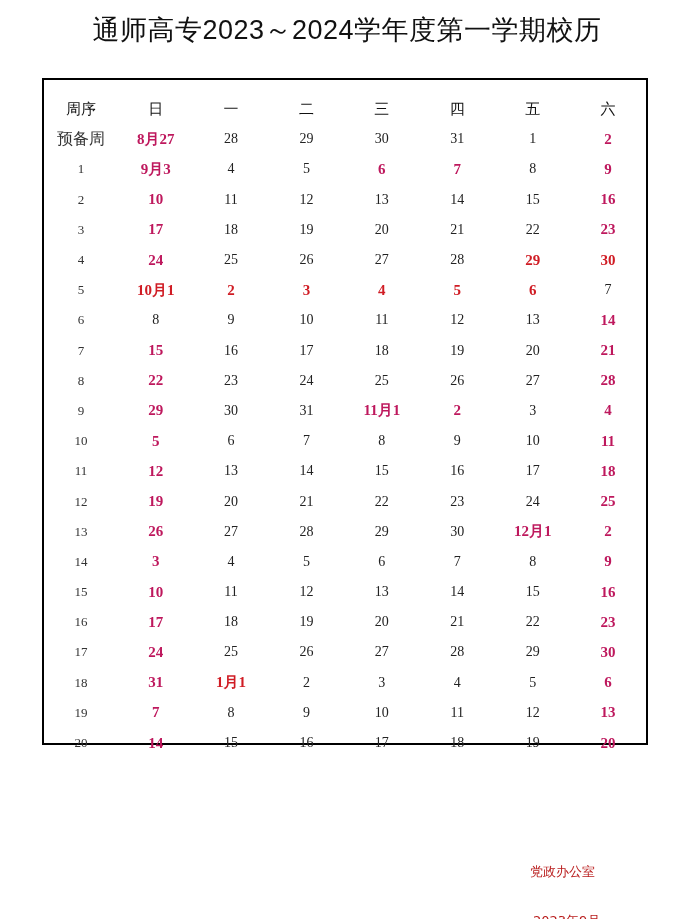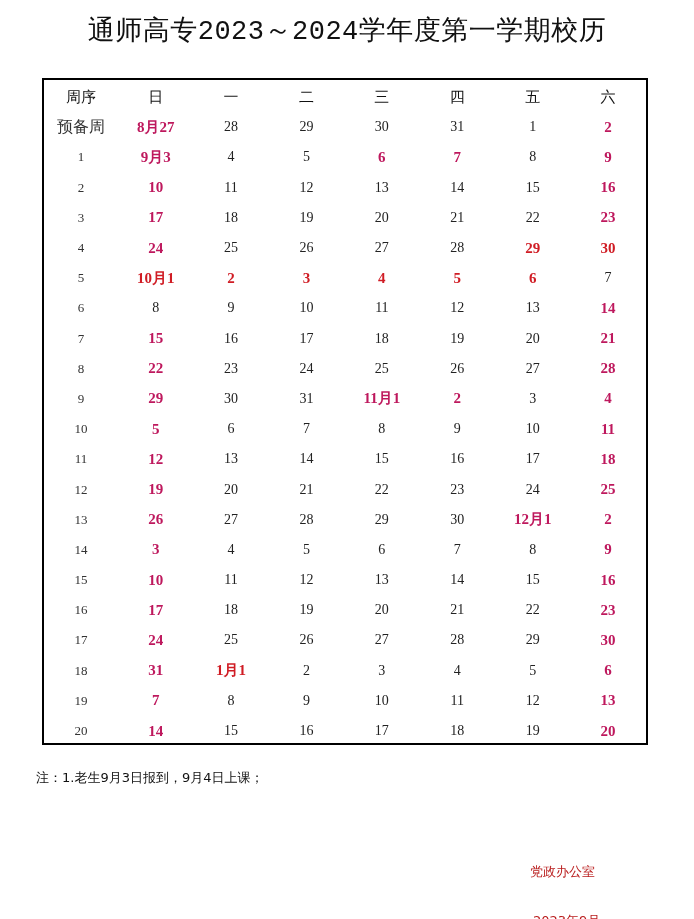--- a/index.html
+++ b/index.html
@@ -1,24 +1,24 @@
 <!DOCTYPE html>
 <html><head>
   <meta charset="utf-8">
   <style>
     html, body { margin: 0; padding: 0; background: #ffffff; }
     body { width: 694px; height: 919px; position: relative; overflow: hidden;
            font-family: "DejaVu Serif", "Liberation Serif", serif; color: #111; }
     .title { position: absolute; left: 0; top: 12px; width: 694px; text-align: center;
              font-size: 27px; letter-spacing: 0.5px; color: #111;
-             font-family: Liberation Mono, monospace; }
+             font-family: Liberation Sans, sans-serif; }
     .cal-box { position: absolute; left: 42px; top: 78px; width: 602px; height: 663px;
                border: 2.5px solid #000; }
     .cal-grid { display: grid; grid-template-columns: 74px repeat(7, 75.4px);
-                grid-auto-rows: 30.2px; width: 588px; margin-top: 2px; }
+                grid-auto-rows: 30.2px; width: 588px; margin-top: 14px; }
     .cell { display: flex; align-items: center; justify-content: center;
             font-size: 14px; color: #222; font-family: "Liberation Serif", "DejaVu Serif", serif; }
     .cell.head { font-size: 15px; font-family: "DejaVu Sans", "Liberation Sans", sans-serif; color: #111; }
     .cell.week { font-size: 13px; color: #333; }
     .cell.week.small { font-size: 16px; }
     .cell.bold { font-weight: bold; color: #be185d; font-size: 15px; }
     .cell.red { color: #d01c24; font-weight: bold; font-size: 15px; }
     .notes { position: absolute; left: 36px; top: 768px; font-size: 13px; line-height: 19px;
              font-family: "DejaVu Sans", "Liberation Sans", sans-serif; color: #111; }
     .notes .line { white-space: nowrap; }
@@ -207,19 +207,18 @@
       <div class="cell">15</div>
       <div class="cell">16</div>
       <div class="cell">17</div>
       <div class="cell">18</div>
       <div class="cell">19</div>
       <div class="cell bold">20</div>
     </div>
 </div>
 
 <div class="notes">
-  <div class="line"><span>注：</span><span>1.老生9月3日报到，9月4日上课；</span></div>
 </div>
 
 <div class="sign">
   <div>党政办公室</div>
   <div class="date">2023年9月</div>
 </div>
 
 </body></html>

